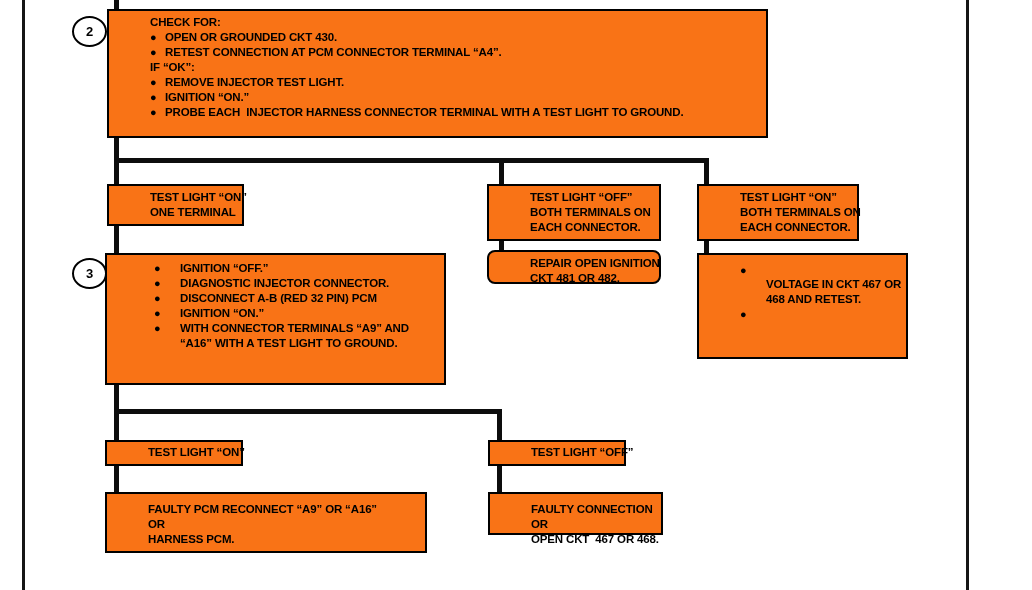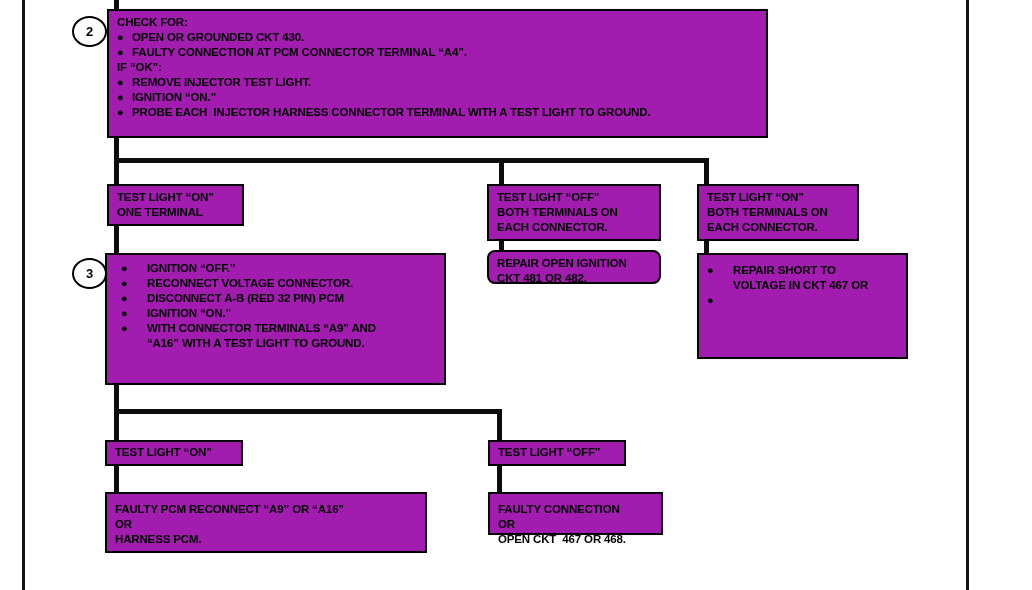--- a/index.html
+++ b/index.html
@@ -26,24 +26,25 @@
     background: #161616;
   }
   .margin-rule.left  { left: 22px; }
   .margin-rule.right { left: 966px; }
 
   
   .box {
     position: absolute;
     box-sizing: border-box;
     border: 2px solid #000000;
-    background: #a21caf;
+    background: #f97316;
     color: #000000;
     font-weight: bold;
     letter-spacing: -0.1px;
+    padding-left: 33px;
   }
   .box-inner {
     padding: 4px 7px 4px 8px;
   }
   .line {
     white-space: pre;
     line-height: 1.30;
     font-size: 11.5px;
     letter-spacing: -0.15px;
   }
@@ -144,21 +145,21 @@
   <div class="box" style="left:107px; top:9px; width:661px; height:129px;">
     <div class="box-inner">
       <div class="line">CHECK FOR:</div>
 
       <div class="bullet-row">
         <span class="bullet-dot">●</span>
         <span class="bullet-text">OPEN OR GROUNDED CKT 430.</span>
       </div>
       <div class="bullet-row">
         <span class="bullet-dot">●</span>
-        <span class="bullet-text">FAULTY CONNECTION AT PCM CONNECTOR TERMINAL “A4”.</span>
+        <span class="bullet-text">RETEST CONNECTION AT PCM CONNECTOR TERMINAL “A4”.</span>
       </div>
 
       <div class="line">IF “OK”:</div>
 
       <div class="bullet-row">
         <span class="bullet-dot">●</span>
         <span class="bullet-text">REMOVE INJECTOR TEST LIGHT.</span>
       </div>
       <div class="bullet-row">
         <span class="bullet-dot">●</span>
@@ -198,38 +199,38 @@
     <div class="box-inner">
       <div class="line">REPAIR OPEN IGNITION</div>
       <div class="line">CKT 481 OR 482.</div>
     </div>
   </div>
 
   <div class="box gutter-wide" style="left:697px; top:253px; width:211px; height:106px;">
     <div class="box-inner" style="padding-top:8px;">
       <div class="bullet-row">
         <span class="bullet-dot">●</span>
-        <span class="bullet-text">REPAIR SHORT TO</span>
       </div>
       <div class="cont-row">VOLTAGE IN CKT 467 OR</div>
+      <div class="cont-row">468 AND RETEST.</div>
       <div class="bullet-row">
         <span class="bullet-dot">●</span>
       </div>
     </div>
   </div>
 
   <div class="box gutter-wide" style="left:105px; top:253px; width:341px; height:132px;">
     <div class="box-inner" style="padding-top:6px; padding-left:14px;">
       <div class="bullet-row">
         <span class="bullet-dot">●</span>
         <span class="bullet-text">IGNITION “OFF.”</span>
       </div>
       <div class="bullet-row">
         <span class="bullet-dot">●</span>
-        <span class="bullet-text">RECONNECT VOLTAGE CONNECTOR.</span>
+        <span class="bullet-text">DIAGNOSTIC INJECTOR CONNECTOR.</span>
       </div>
       <div class="bullet-row">
         <span class="bullet-dot">●</span>
         <span class="bullet-text">DISCONNECT A-B (RED 32 PIN) PCM</span>
       </div>
       <div class="bullet-row">
         <span class="bullet-dot">●</span>
         <span class="bullet-text">IGNITION “ON.”</span>
       </div>
       <div class="bullet-row">

